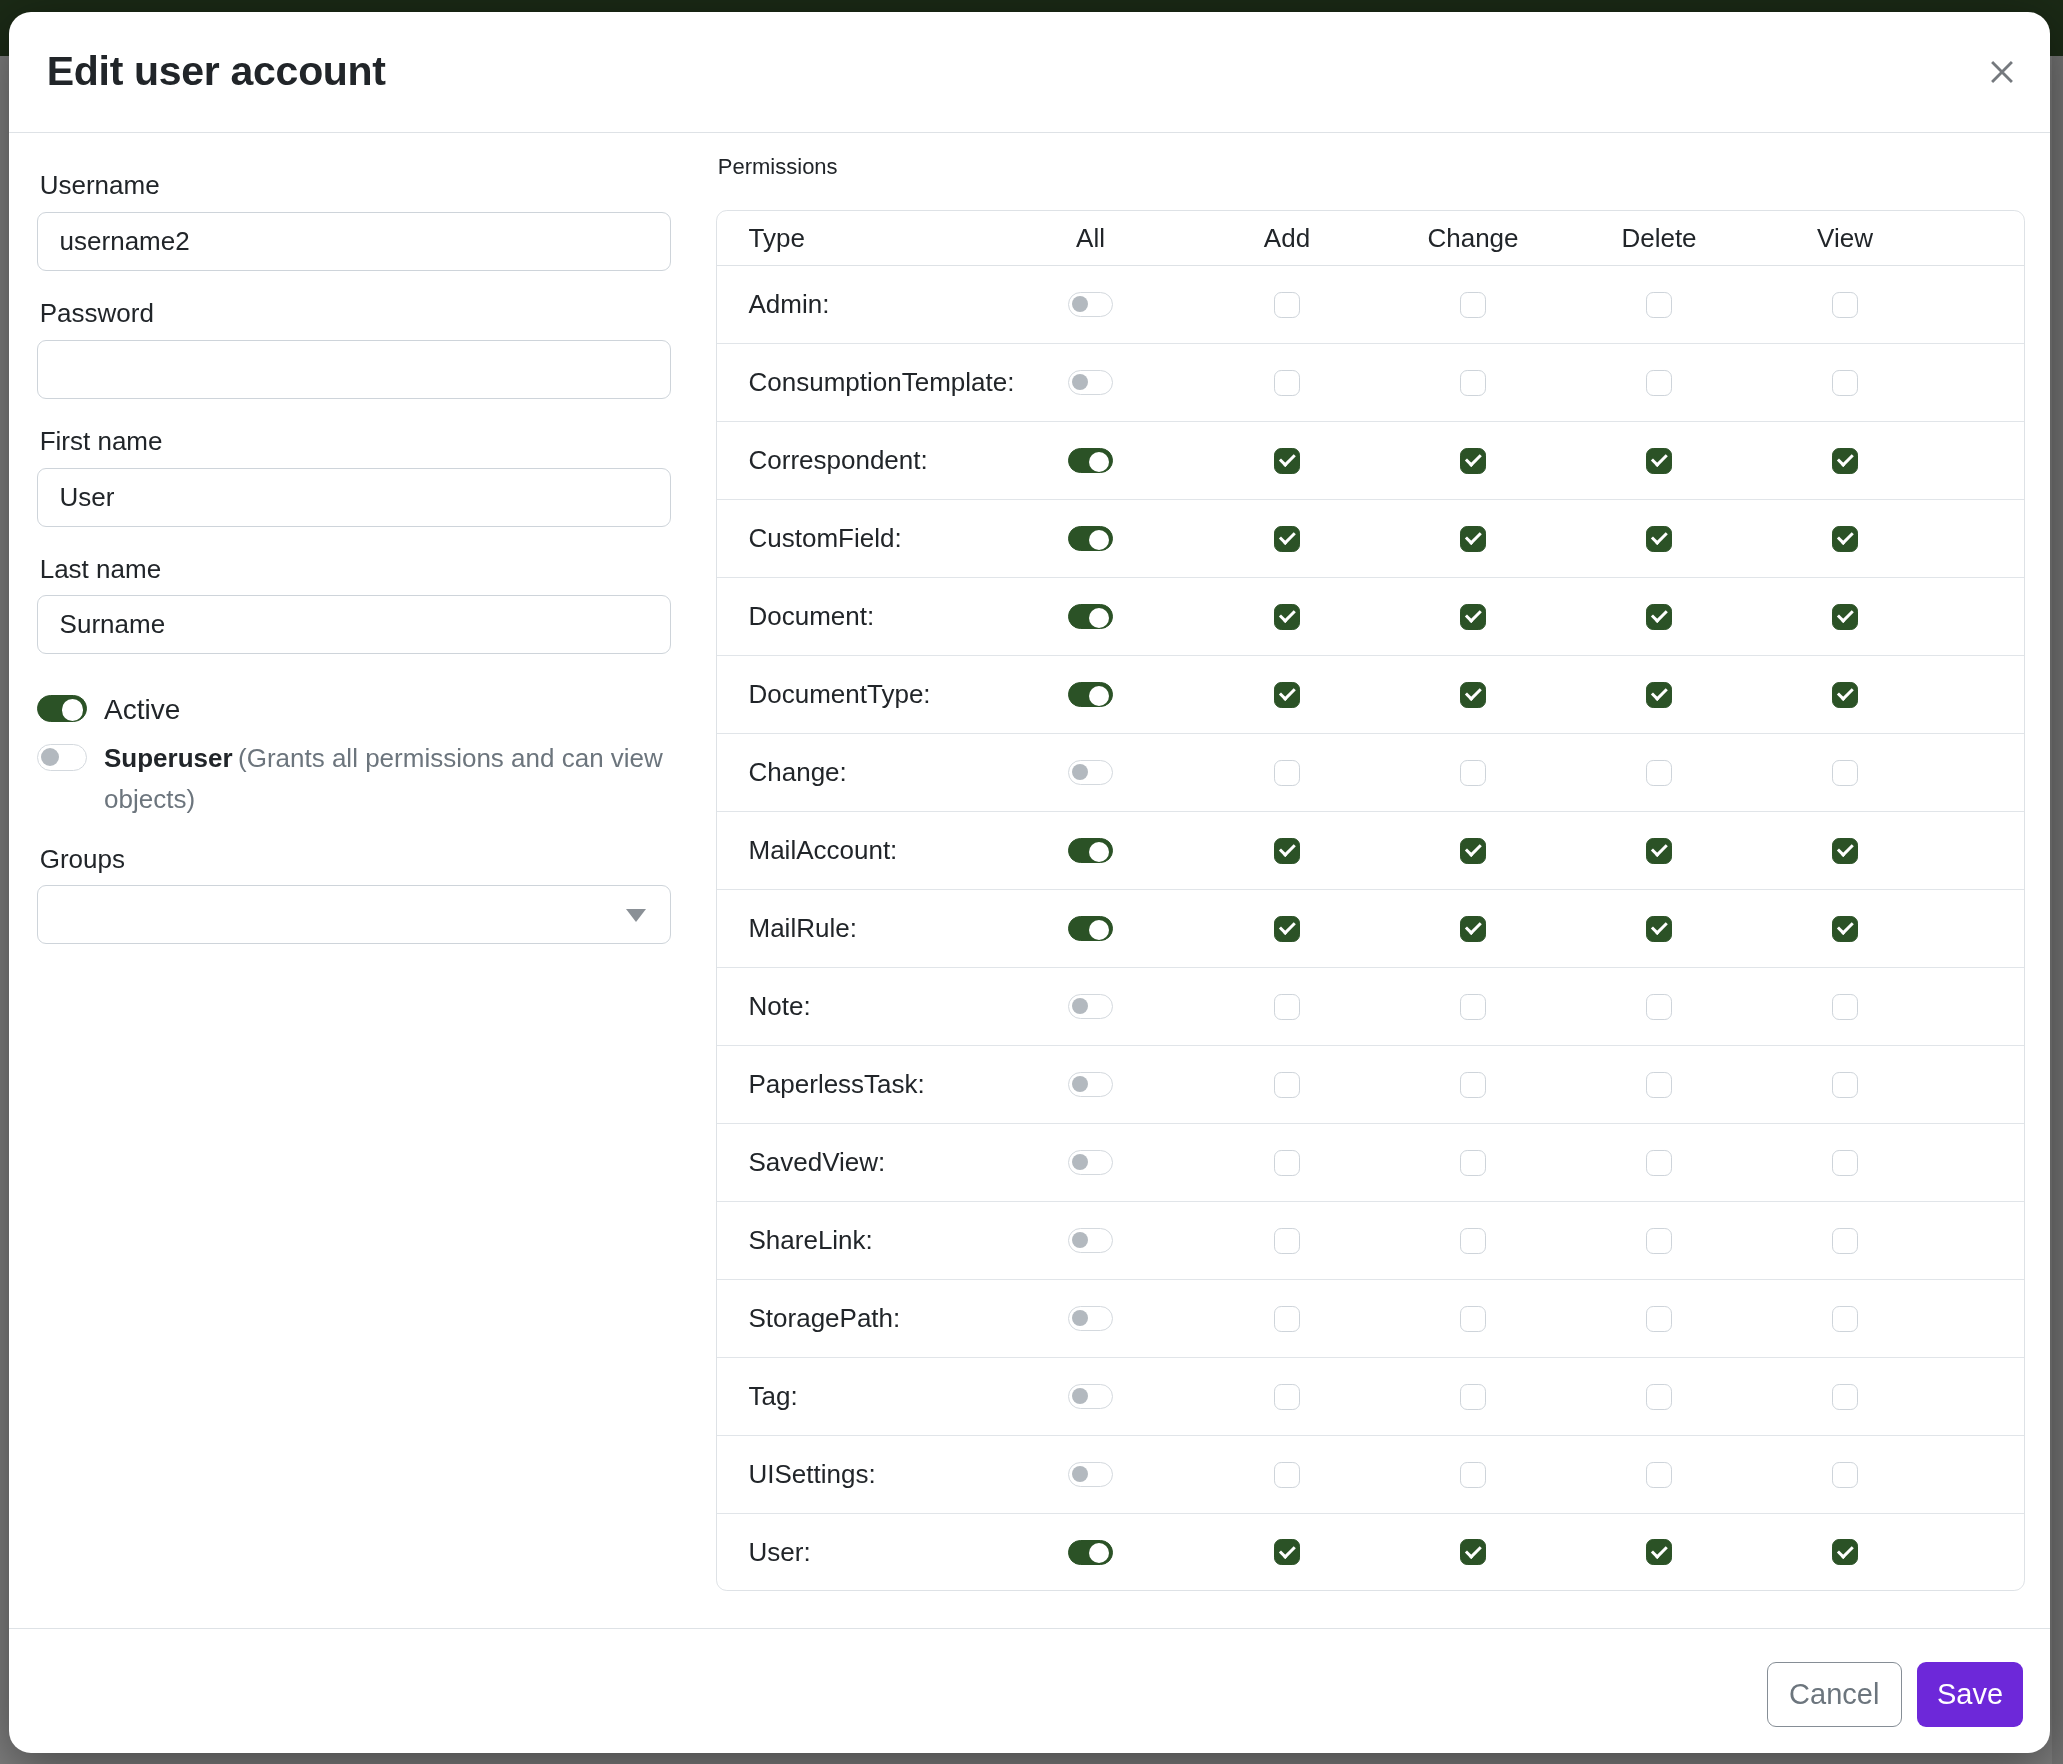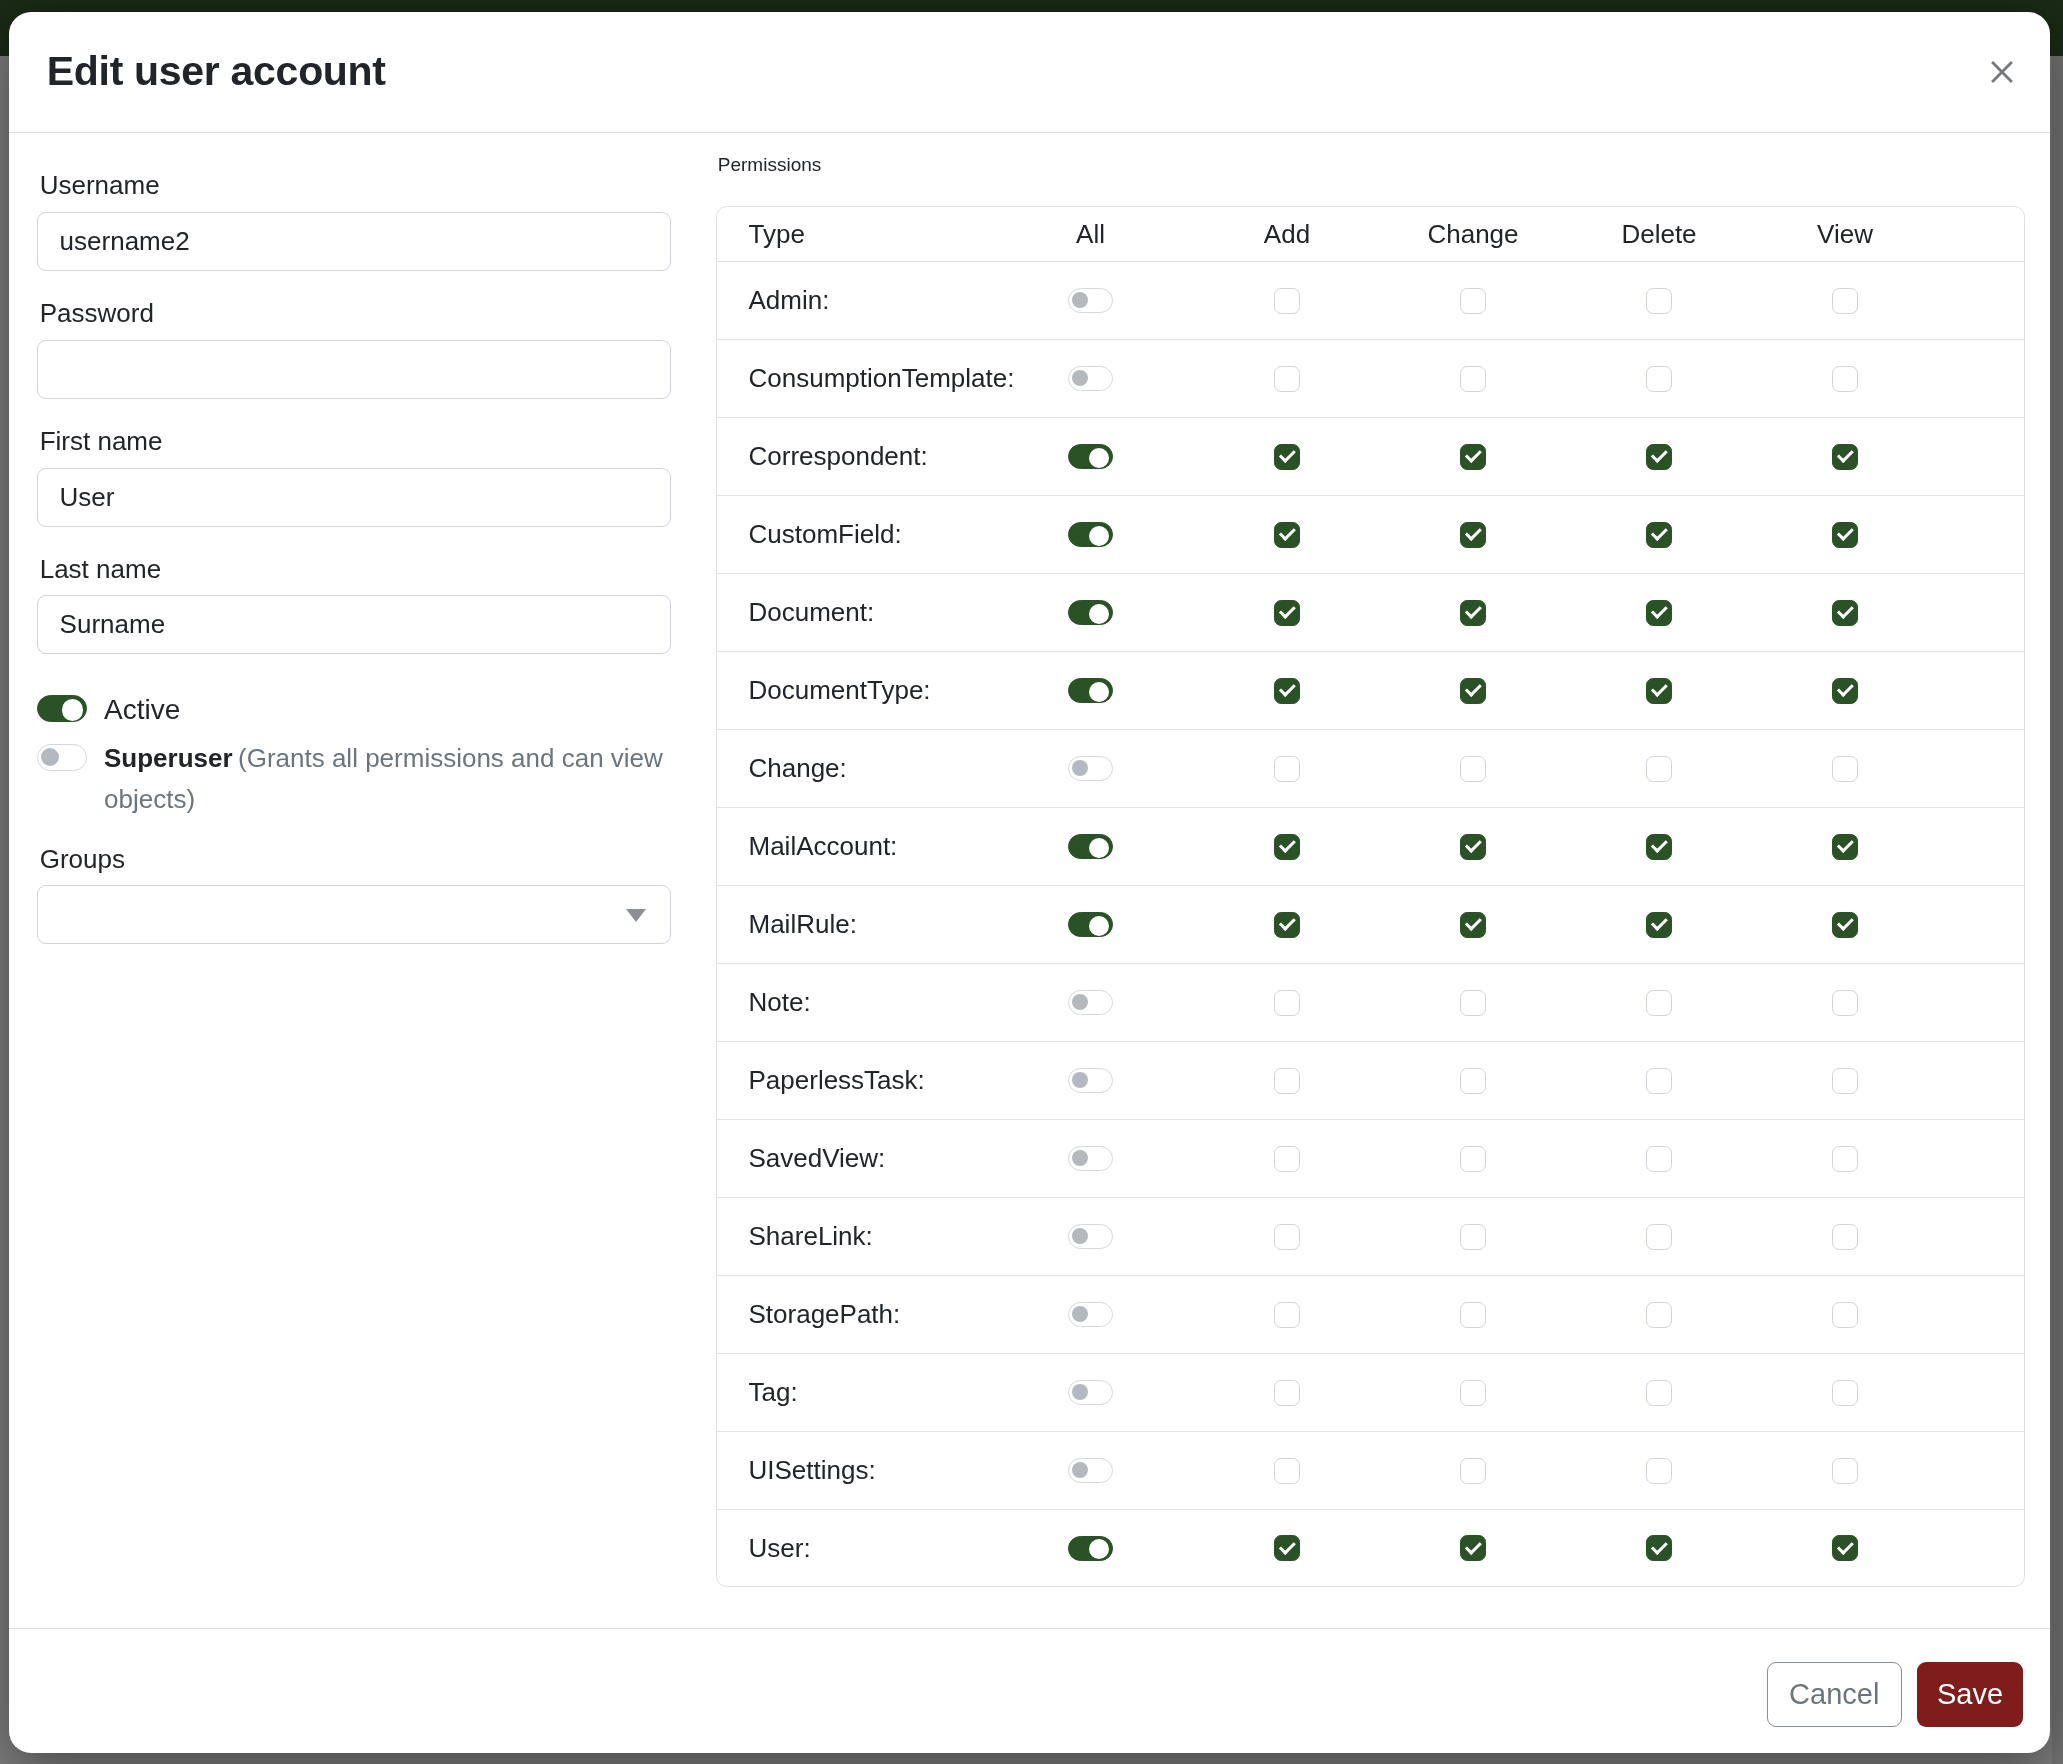--- a/index.html
+++ b/index.html
@@ -60,39 +60,39 @@
 
   .cb { display:inline-block; position:relative; width:26px; height:26px;
         border:1.8px solid #CED4DA; border-radius:7.2px; background:#fff; cursor:pointer; }
   .cb.on { background:#2B5226; border-color:#2B5226; }
   .cb.on::after { content:""; position:absolute; left:4.5px; top:5.4px; width:11.7px; height:6.3px;
                   border-left:3.2px solid #fff; border-bottom:3.2px solid #fff;
                   transform:rotate(-45deg); }
 
   
   .col-right  { flex:1; }
-  .plabel-top { font-size:19px; color:#212529; margin:0 0 30px 1.8px; }
+  .plabel-top { font-size:22px; color:#212529; margin:0 0 30px 1.8px; }
   .ptable { border:1.8px solid #DEE2E6; border-radius:10.8px; overflow:hidden; background:#fff;margin-top:25px; }
   .phead, .prow { display:grid; grid-template-columns:270px 207px 186px 186px 186px 186px 1fr;
                   align-items:center; }
   .phead { height:55px; border-bottom:1.8px solid #DEE2E6; }
   .th   { font-size:26px; color:#212529; justify-self:center; }
   .th.type { justify-self:start; padding-left:31.5px; }
   .prow { height:78px; border-bottom:1.8px solid #E1E5E9; }
   .prow:last-child { border-bottom:none; height:76px; }
   .plabel { font-size:26px; color:#212529; padding-left:31.5px; white-space:nowrap; }
   .prow .switch, .prow .cb { justify-self:center; }
 
   
   .mfoot { flex:none; height:125px; border-top:1.8px solid #DEE2E6;
            display:flex; justify-content:flex-end; gap:15.3px; padding:33px 27px 0 27px; }
   .btn { height:65px; border-radius:9px; font-size:29px; cursor:pointer;
          font-family:"Liberation Sans", sans-serif; }
   .btn-cancel { width:135px; background:#fff; border:1.8px solid #868E96; color:#6C757D; }
-  .btn-save   { width:106px; background:#7f1d1d; border:none; color:#FFFFFF; }
+  .btn-save   { width:106px; background:#6d28d9; border:none; color:#FFFFFF; }
 </style>
 </head>
 <body>
 
 <div class="bg-navbar"></div>
 <div class="bg-scroll"></div>
 
 <div class="modal">
 
   <div class="mhead">

